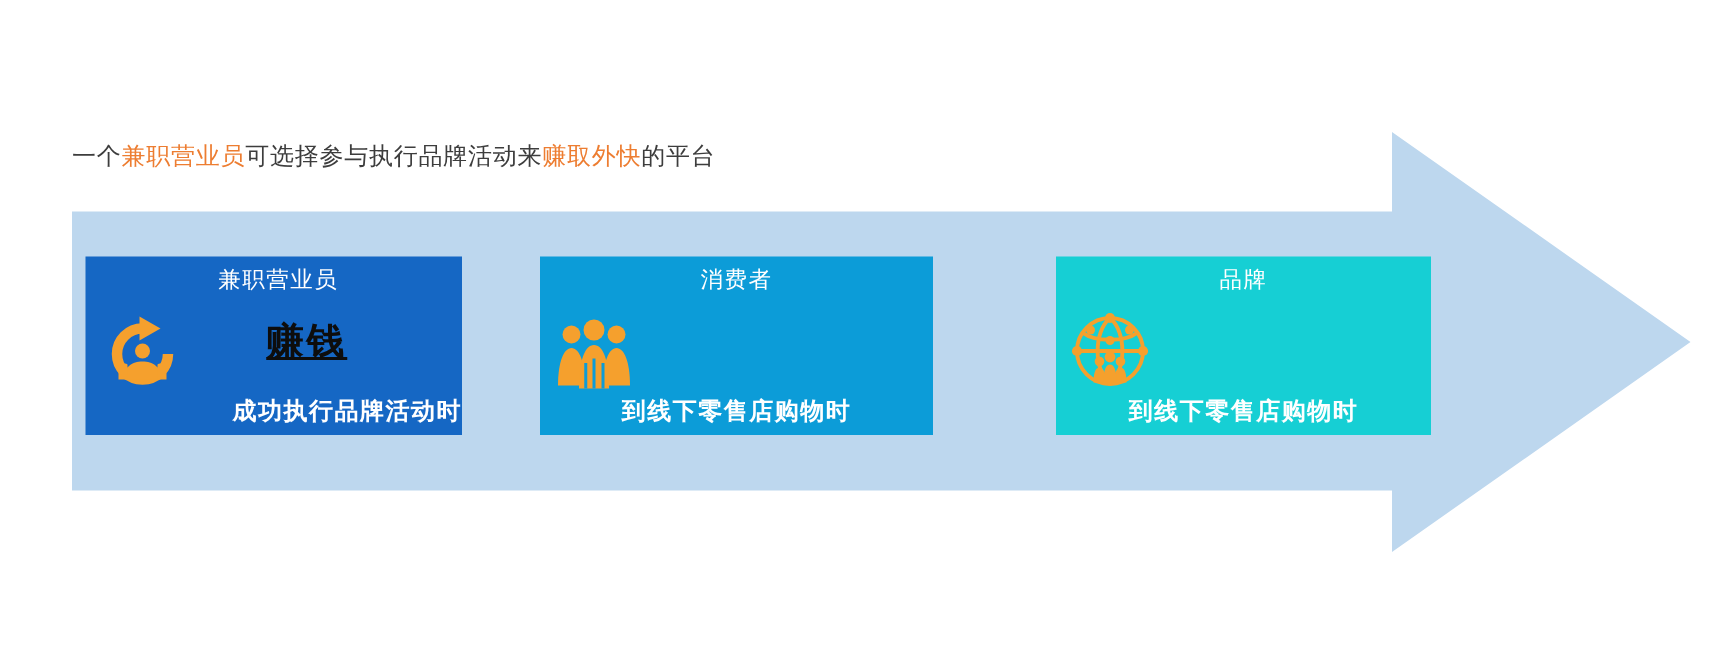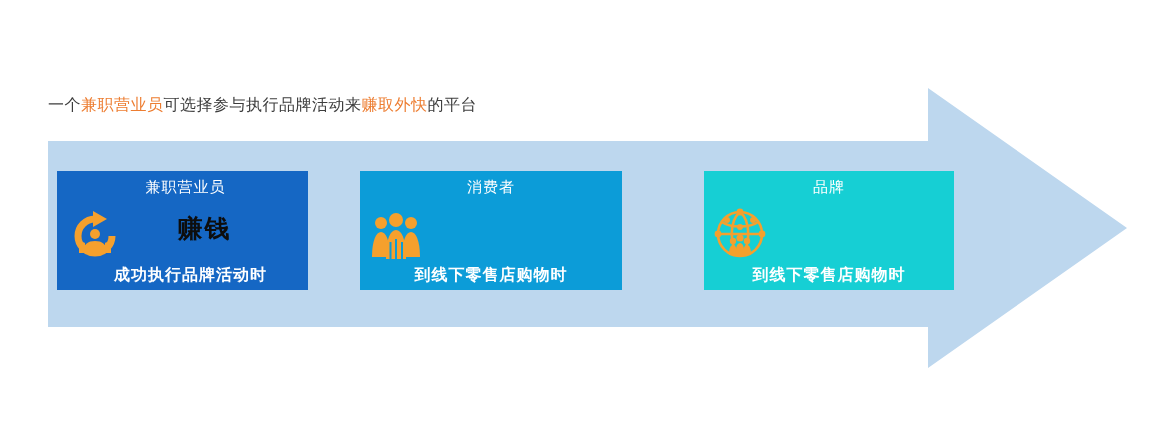--- a/index.html
+++ b/index.html
@@ -79,35 +79,36 @@
     left: 0;
     width: 100%;
     text-align: center;
     color: #0d0d0d;
     font-size: 25px;
     line-height: 34px;
     font-weight: bold;
     letter-spacing: 2px;
     padding-left: 44px;
     box-sizing: border-box;
+    text-decoration: underline;
   }
 
   .card-footer {
     position: absolute;
     bottom: 4px;
     left: 0;
     width: 100%;
     text-align: center;
     color: #ffffff;
     font-size: 16px;
     line-height: 22px;
     font-weight: bold;
     letter-spacing: 1px;
   }
-  .card-1 .card-footer { padding-left: 16px; box-sizing: border-box; }
+  .card-1 .card-footer { padding-left: 16px; box-sizing: border-box; text-align: right; }
 
   .card-icon {
     position: absolute;
     left: 10px;
     top: 38px;
     width: 56px;
     height: 54px;
   }
   .card-2 .card-icon { left: 8px; top: 38px; }
   .card-3 .card-icon { left: 8px; top: 36px; }

